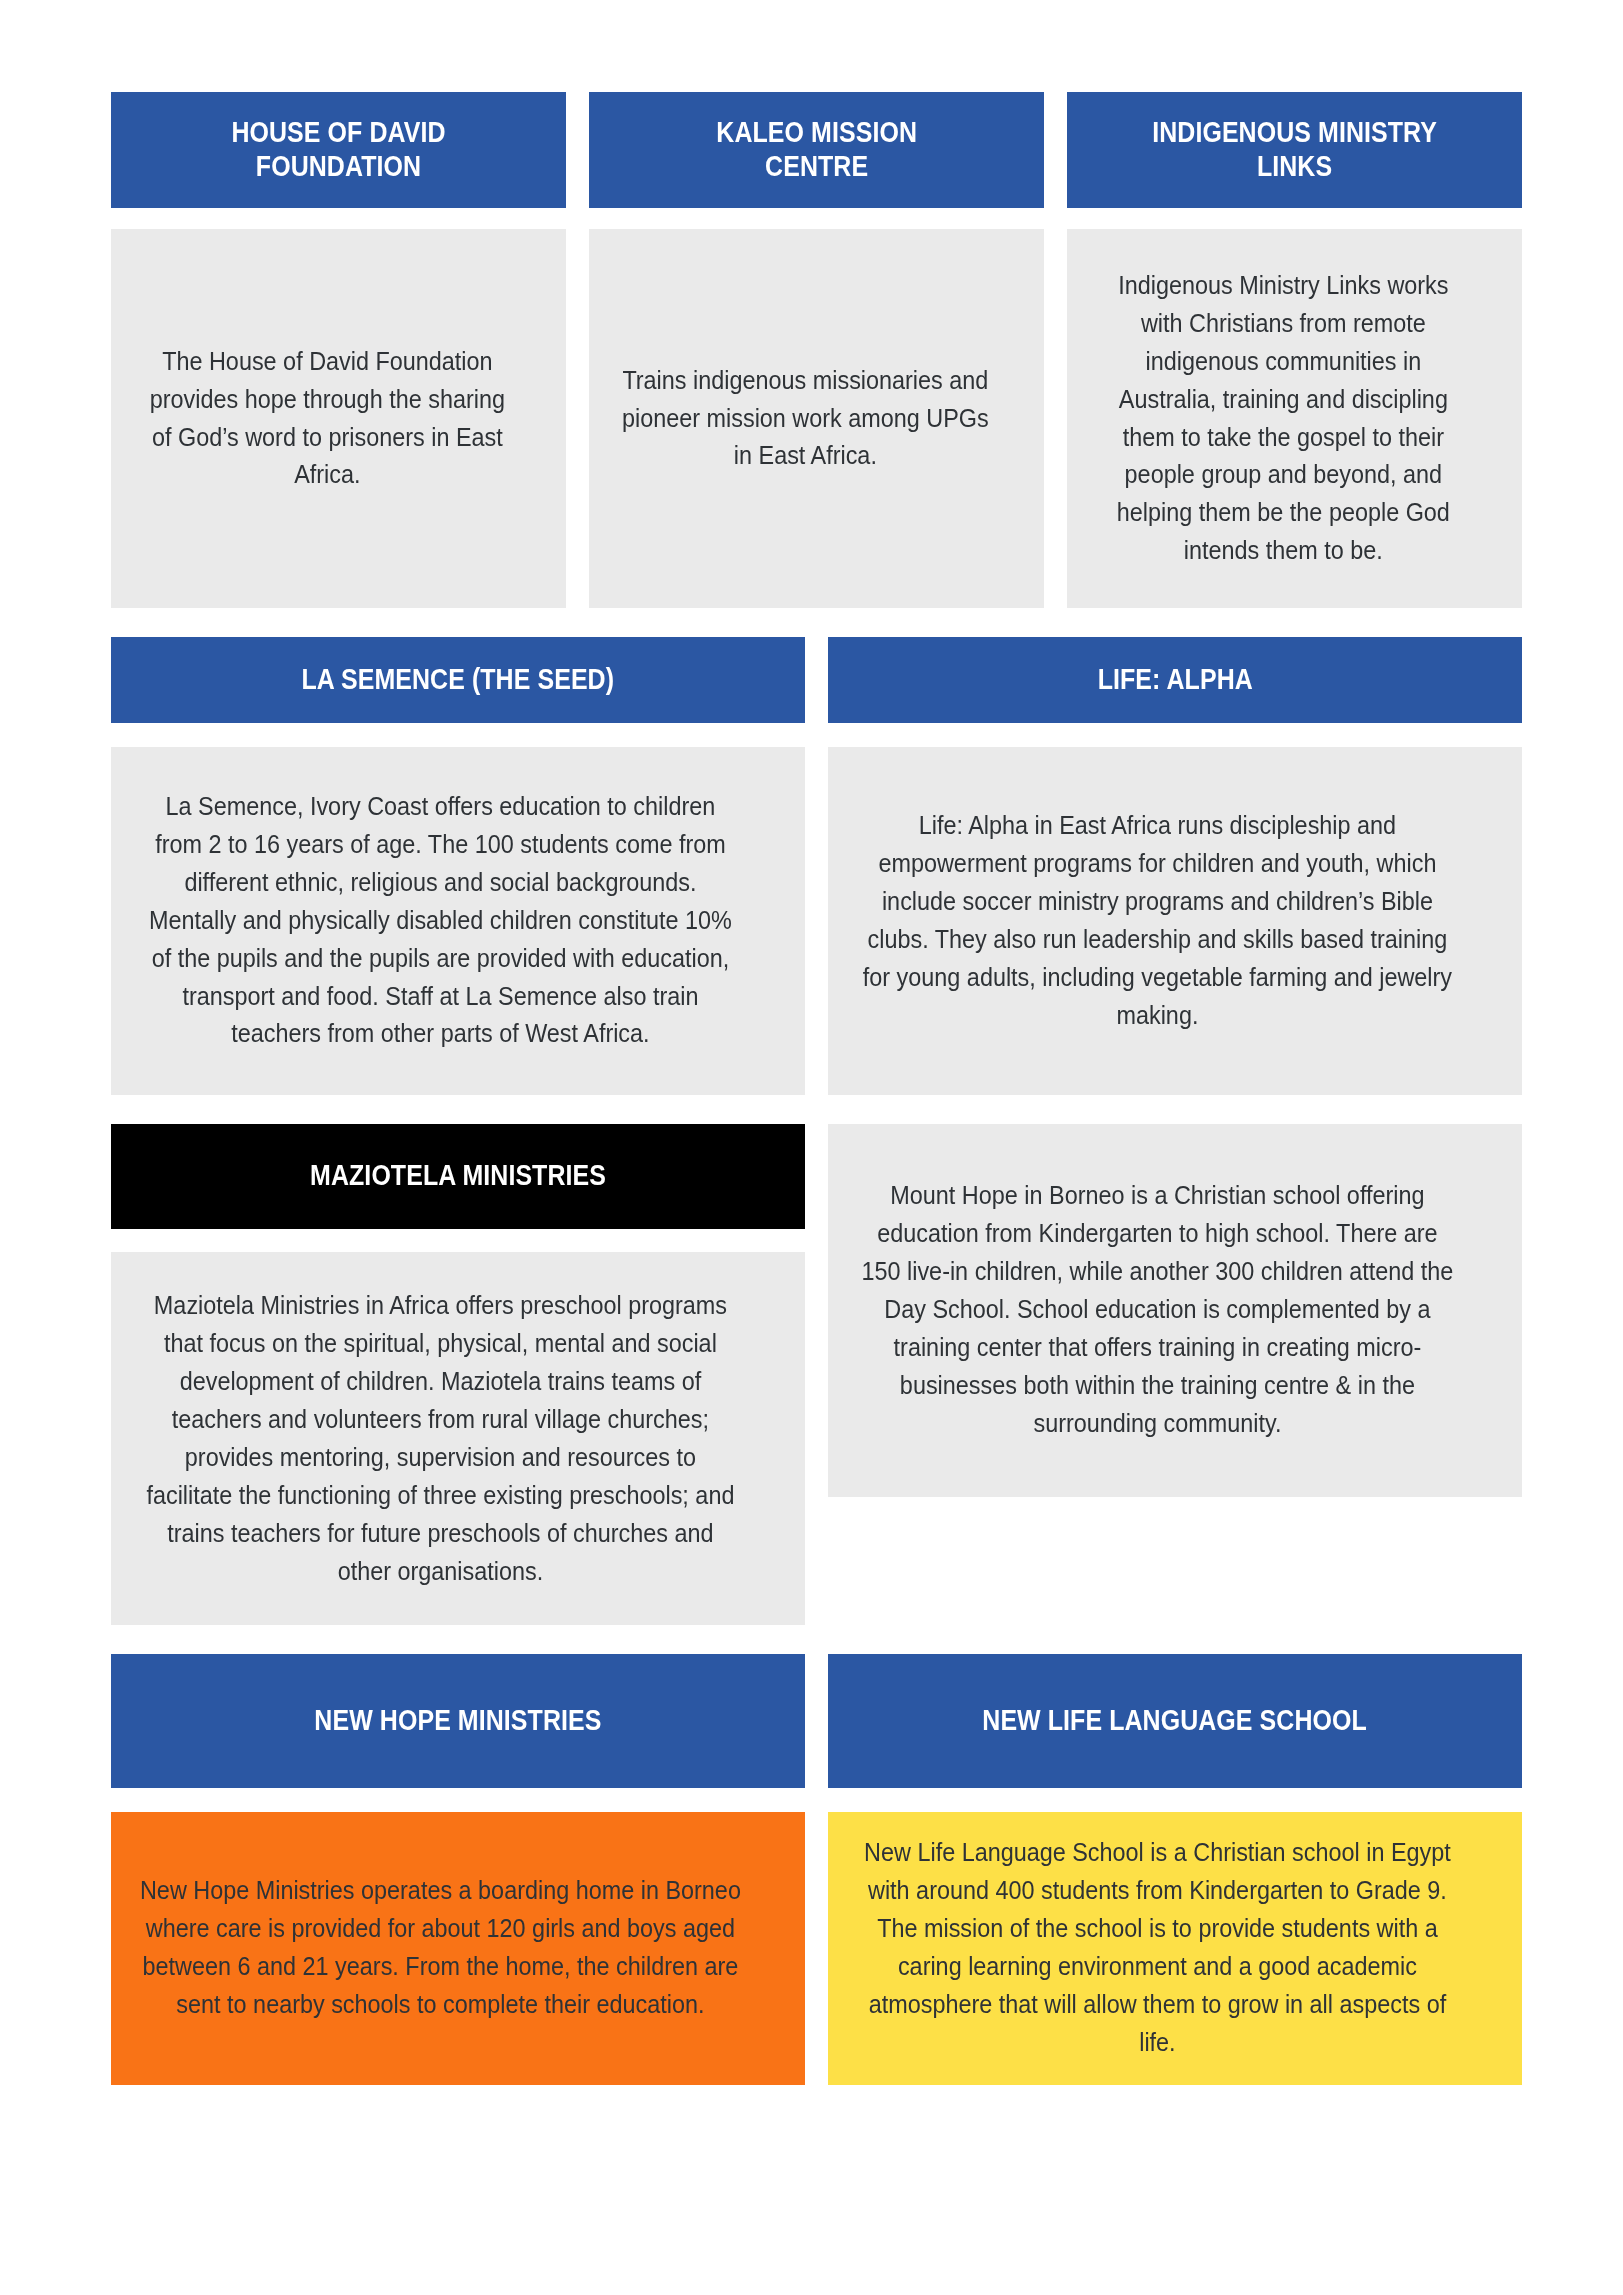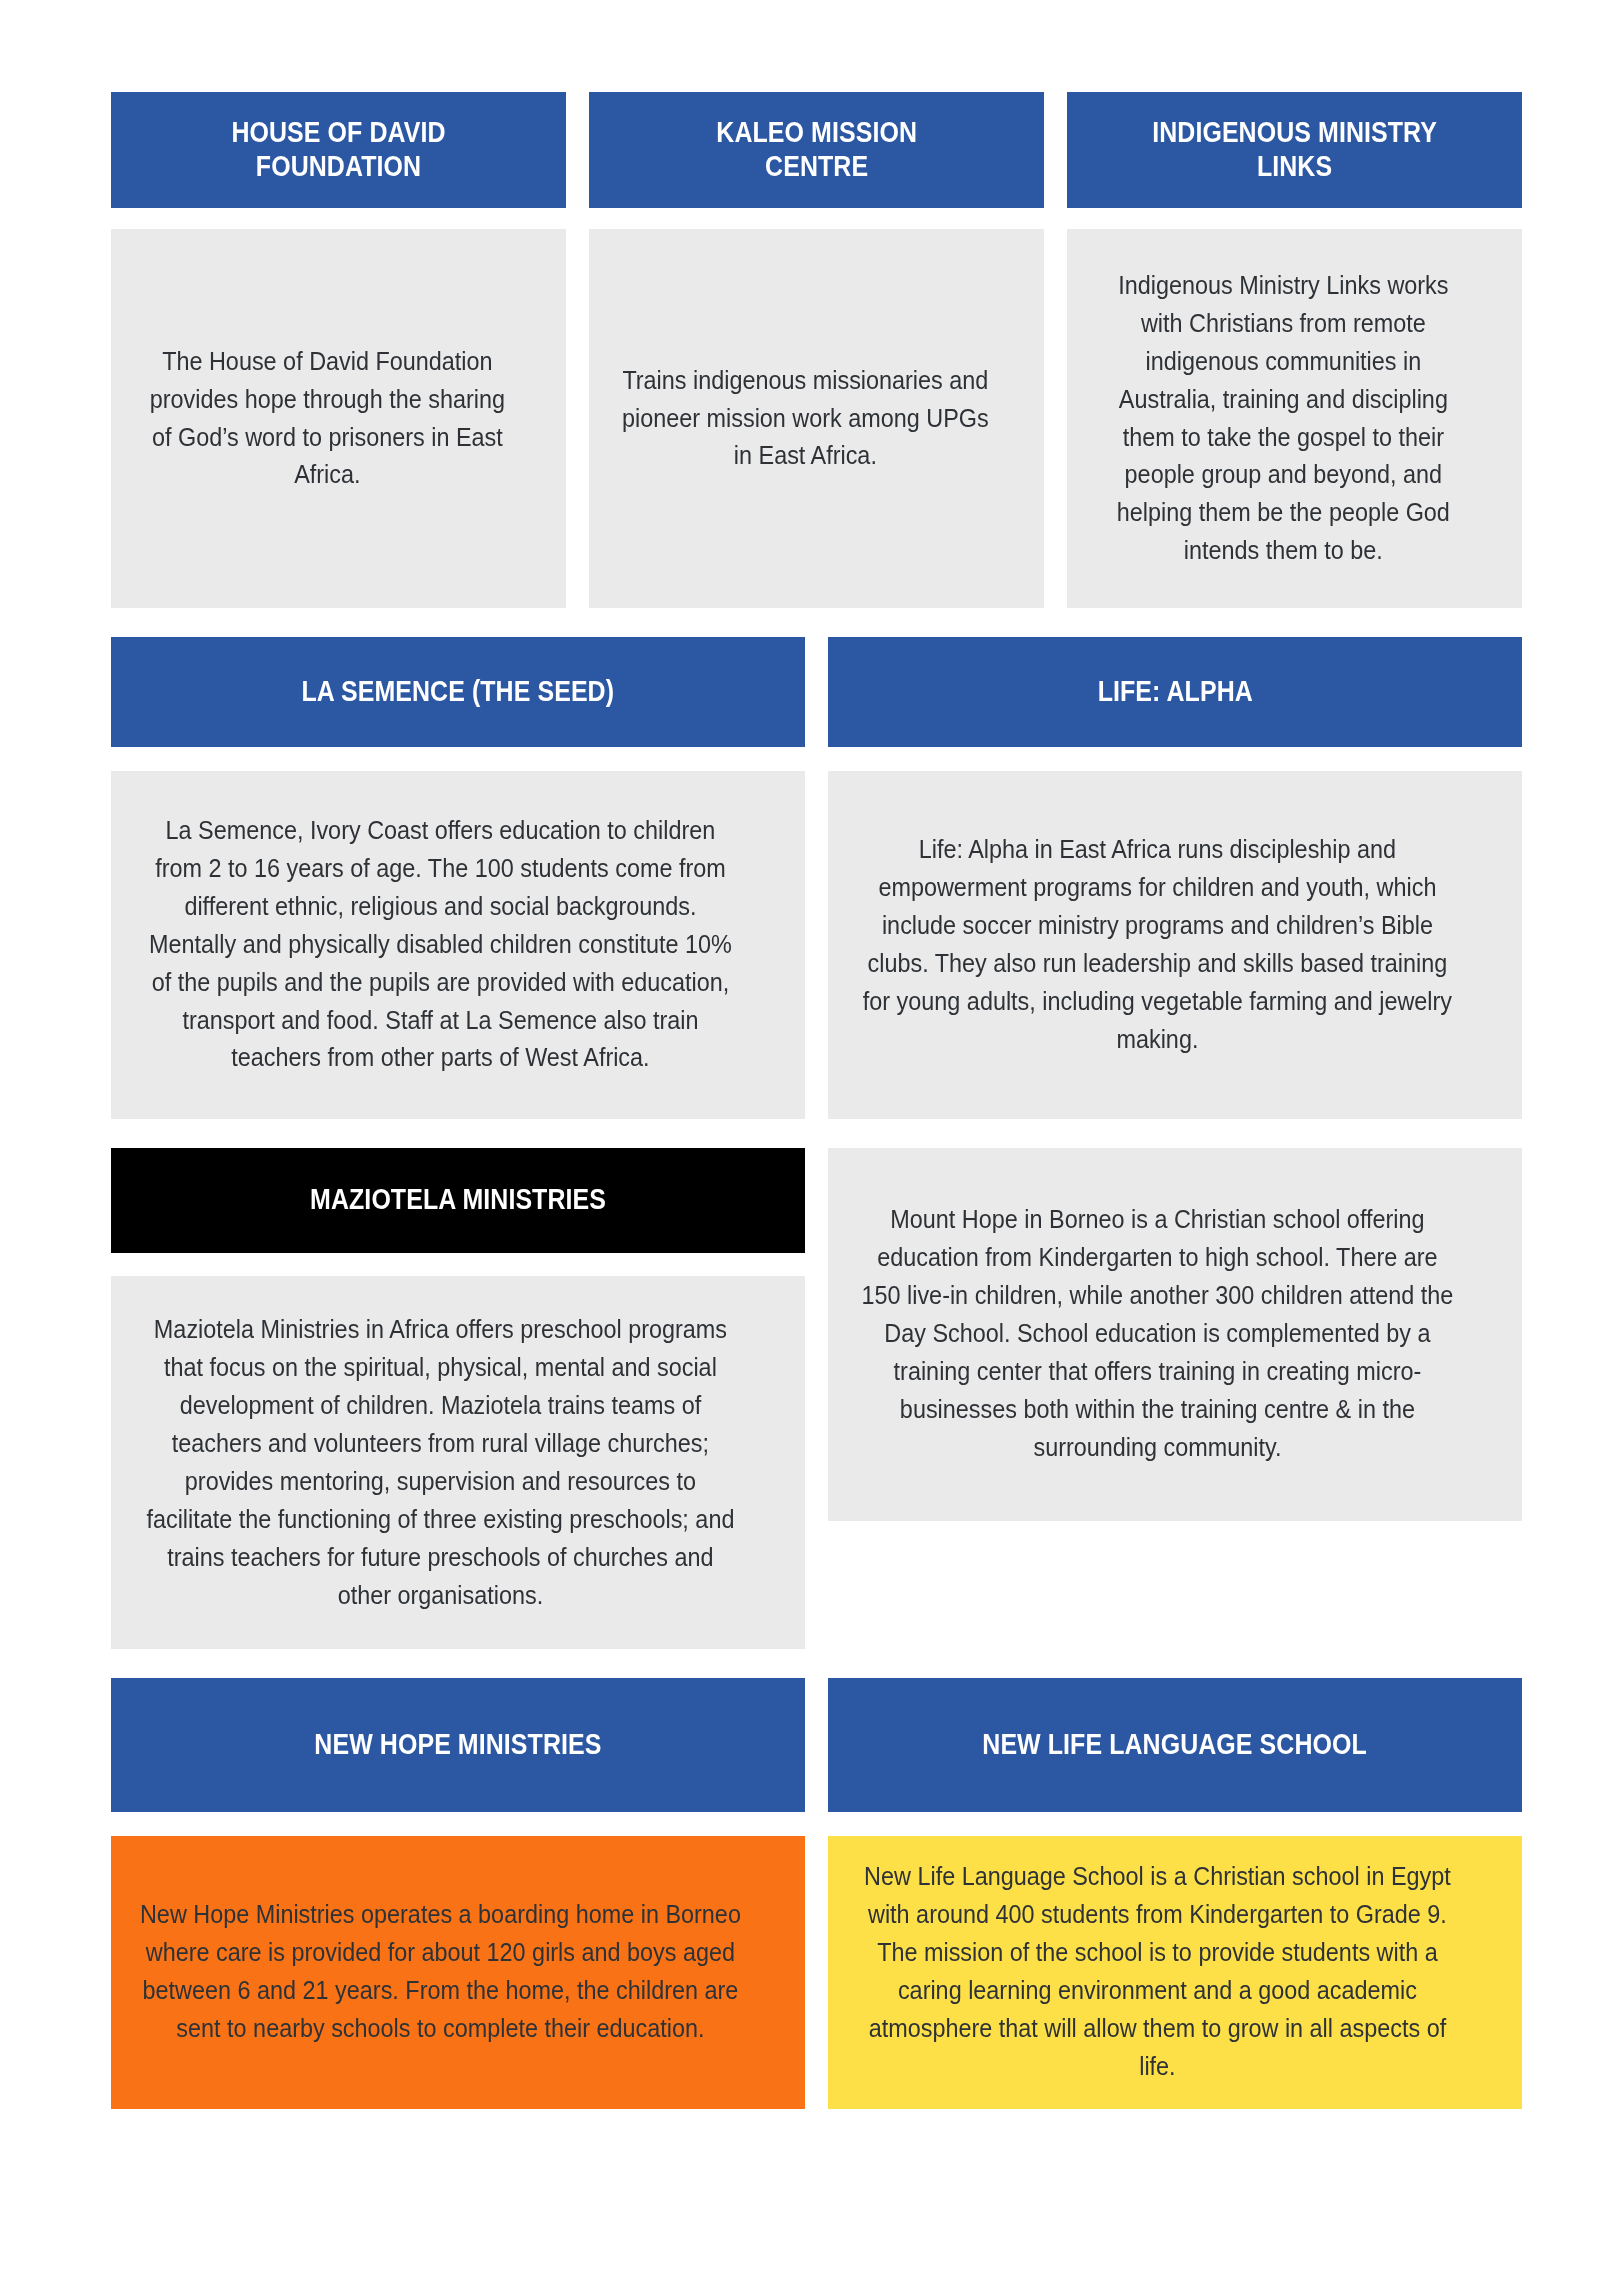--- a/index.html
+++ b/index.html
@@ -80,21 +80,21 @@
   }
 
   
   .row-1 .card { width: 455px; }
   .row-1 .card-header { height: 116px; margin-bottom: 21px; }
   .row-1 .card-body   { height: 379px; }
 
   
   .row-2 .card, .row-3 .card, .row-4 .card { width: 695px; }
 
-  .row-2 .card-header { height: 110px; margin-bottom: 23.6px; }
+  .row-2 .card-header { height: 86px; margin-bottom: 23.6px; }
   .row-2 .card-body   { height: 348px; }
 
   .row-3 .card-header { height: 105px; margin-bottom: 23.6px; }
   .row-3 .card-body   { height: 373px; }
 
   .row-4 .card-header { height: 134px; margin-bottom: 23.6px; }
   .row-4 .card-body   { height: 273px; }
 
   .row-2 .card-header .htxt,
   .row-3 .card-header .htxt,

